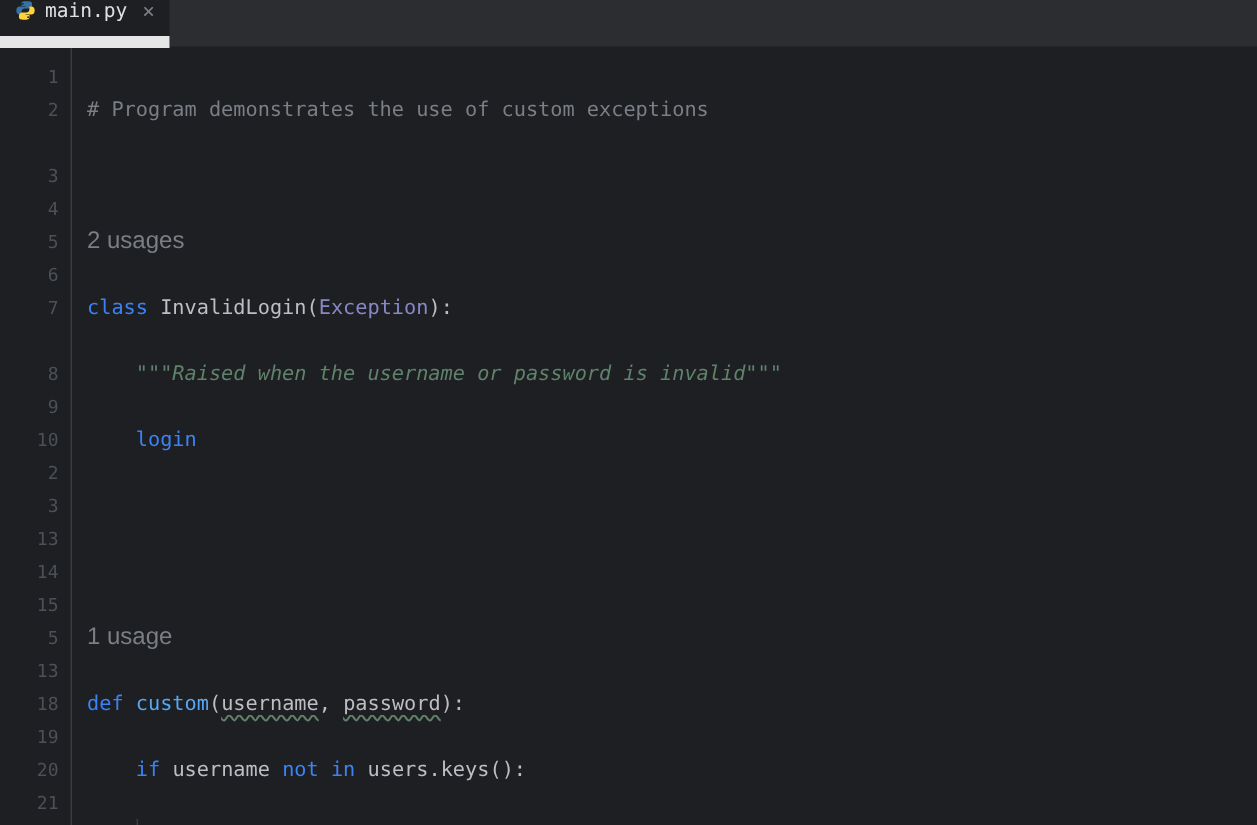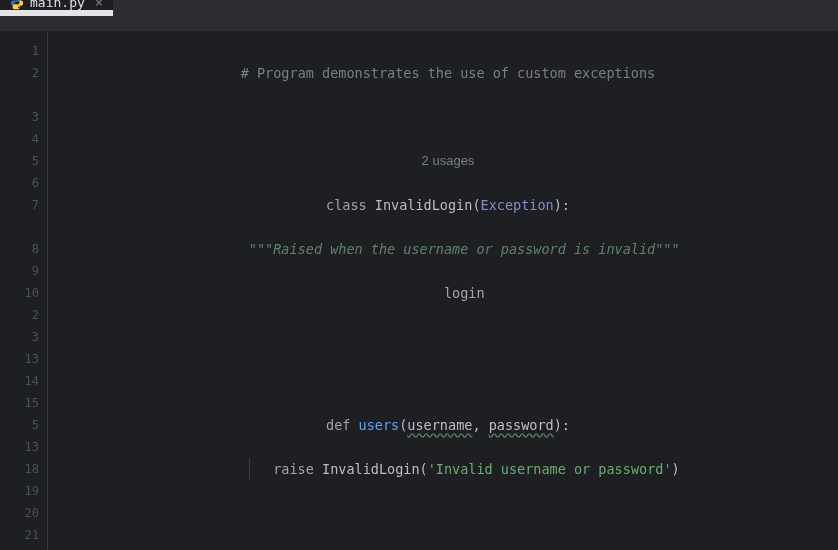--- a/index.html
+++ b/index.html
@@ -13,25 +13,25 @@
     overflow: hidden;
   }
   .tab-bar {
     display: flex;
     background: #2b2d30;
     height: 32px;
     border-bottom: 1px solid #1e1f22;
   }
   .tab {
     display: flex;
-    align-items: flex-end;
+    align-items: flex-start;
     padding: 0 10px;
     background: #1e1f22;
-    border-bottom: 6px solid #e5e5e5;
-    height: 16px;
+    border-bottom: 8px solid #e5e5e5;
+    height: 32px;
     gap: 6px;
     cursor: pointer;
   }
   .tab .icon-py {
     width: 14px;
     height: 14px;
     display: inline-block;
   }
   .tab-label { color: #dfe1e5; font-size: 13px; }
   .tab-close {
@@ -57,32 +57,31 @@
     user-select: none;
   }
   .gutter div { height: 22px; }
   .gutter .inlay-gap { height: 22px; }
   .code {
     flex: 1;
     padding: 8px 0 0 10px;
     line-height: 22px;
     white-space: pre;
     font-size: 13.5px;
-    text-align: center;
   }
   .code .line { height: 22px; display: block; }
   .code .inlay {
     height: 22px;
     color: #7a7e85;
-    font-size: 13px;
+    font-size: 16px;
     display: block;
     font-family: -apple-system, BlinkMacSystemFont, 'Segoe UI', sans-serif;
   }
   .c-comment { color: #7a7e85; }
-  .c-keyword { color: #a3a3a3; }
+  .c-keyword { color: #3b82f6; }
   .c-class   { color: #bcbec4; margin-top: 10px; }
   .c-builtin { color: #8888c6; margin-top: 28px; }
   .c-func    { color: #56a8f5; }
   .c-param   { color: #bcbec4; text-decoration: underline; text-decoration-color: #5f826b; text-decoration-style: wavy; text-underline-offset: 3px; }
   .c-str     { color: #6aab73; }
   .c-docstr  { color: #5f826b; font-style: italic; }
   .c-punct   { color: #bcbec4; }
   .c-ident   { color: #bcbec4; }
   .guide {
     border-left: 1px solid #393b40;
@@ -137,21 +136,23 @@
 
   <div class="code">
 <span class="line"><span class="c-comment"># Program demonstrates the use of custom exceptions</span></span>
 <span class="line"> </span>
 <span class="inlay">2 usages</span>
 <span class="line"><span class="c-keyword">class</span> <span class="c-class">InvalidLogin</span><span class="c-punct">(</span><span class="c-builtin">Exception</span><span class="c-punct">):</span></span>
 <span class="line">    <span class="c-docstr">"""Raised when the username or password is invalid"""</span></span>
 <span class="line">    <span class="c-keyword">login</span></span>
 <span class="line"> </span>
 <span class="line"> </span>
-<span class="line"><span class="c-keyword">def</span> <span class="c-func">users</span><span class="c-punct">(</span><span class="c-param">username</span><span class="c-punct">, </span><span class="c-param">password</span><span class="c-punct">):</span></span>
+<span class="inlay">1 usage</span>
+<span class="line"><span class="c-keyword">def</span> <span class="c-func">custom</span><span class="c-punct">(</span><span class="c-param">username</span><span class="c-punct">, </span><span class="c-param">password</span><span class="c-punct">):</span></span>
+<span class="line">    <span class="c-keyword">if</span> <span class="c-ident">username</span> <span class="c-keyword">not in</span> <span class="c-ident">users.keys()</span><span class="c-punct">:</span></span>
 <span class="line">    <span class="guide"></span>   <span class="c-keyword">raise</span> <span class="c-class">InvalidLogin</span><span class="c-punct">(</span><span class="c-str">'Invalid username or password'</span><span class="c-punct">)</span></span>
 
 
 
 
 
 
 
 
 

